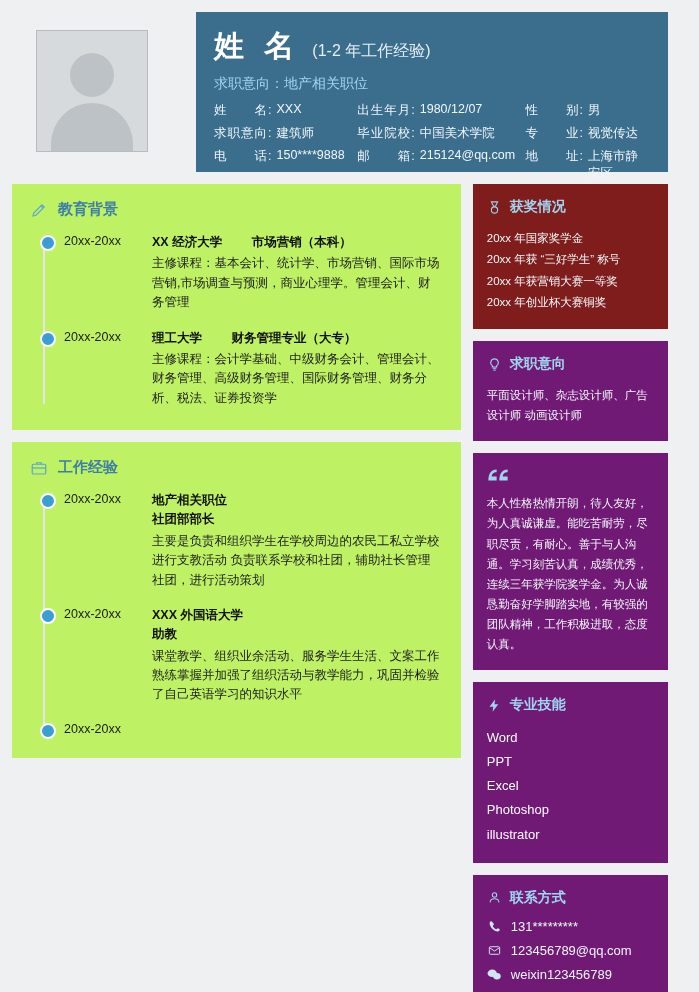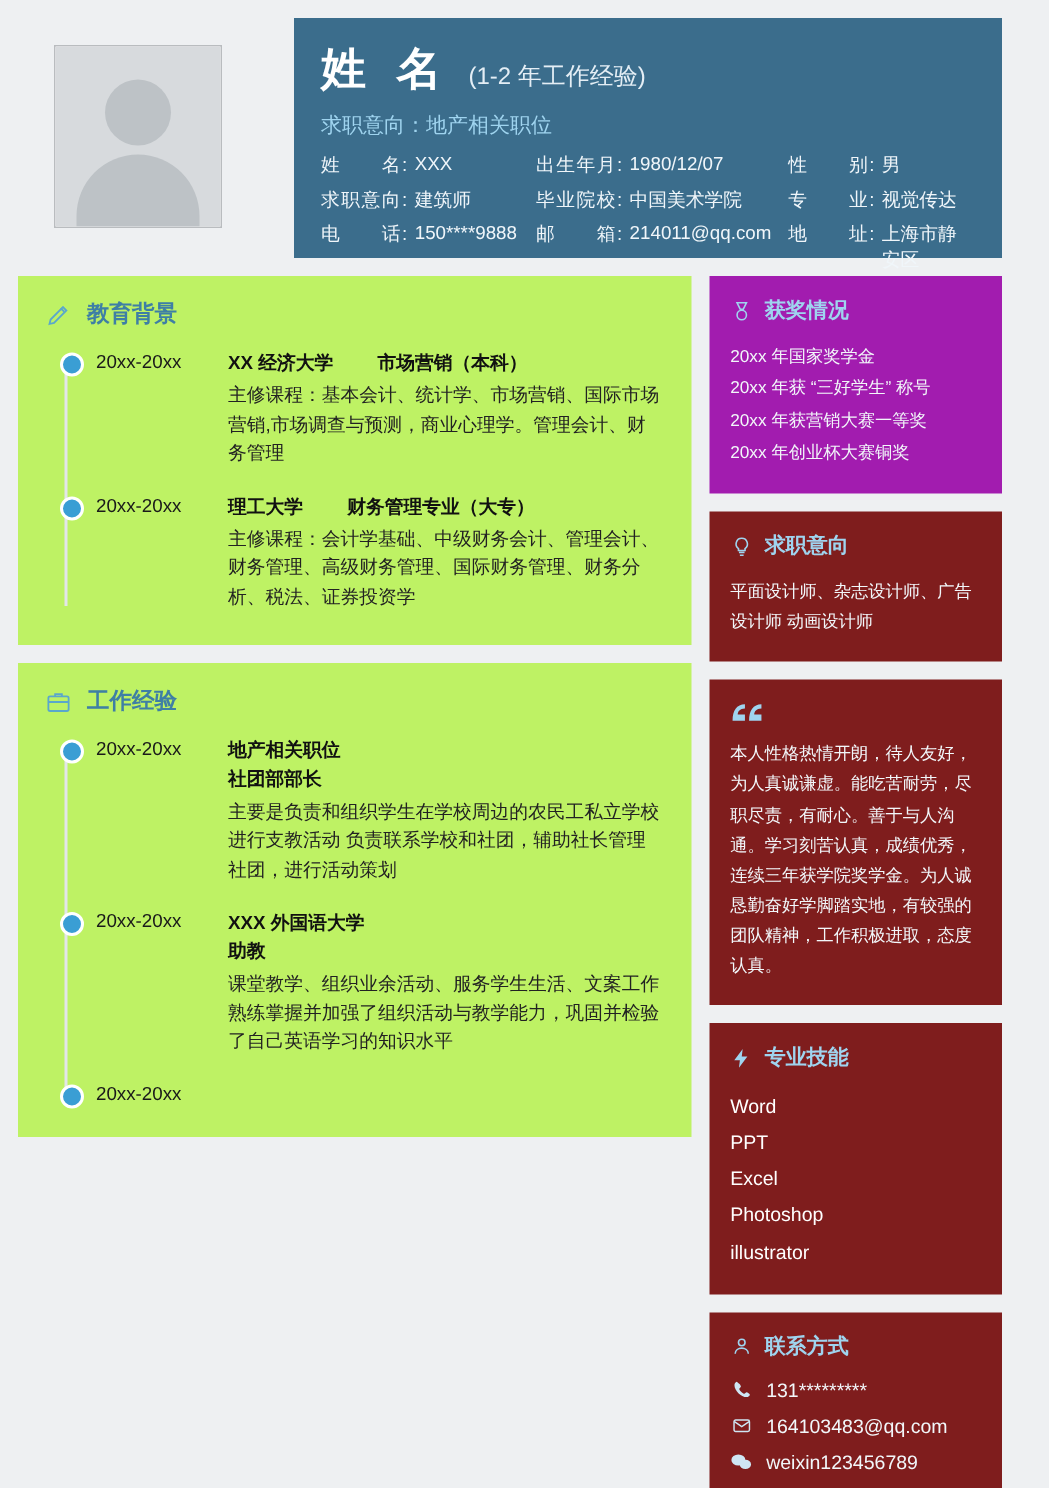--- a/index.html
+++ b/index.html
@@ -159,26 +159,26 @@
     padding-top: 1px;
   }
   .tl-body { flex: 1; font-size: 12.5px; color: #222; line-height: 1.55; }
   .tl-head { font-weight: bold; color: #111; }
   .tl-head .tl-sub { margin-left: 26px; }
   .tl-head2 { font-weight: bold; color: #111; }
   .tl-desc { margin-top: 2px; }
 
   
   .panel {
-    background: #7f1d1d;
+    background: #701a75;
     color: #ffffff;
     padding: 14px 14px 16px 14px;
     margin-bottom: 12px;
   }
-  .panel.award { background: #a21caf; }
+  .panel.award { background: #7f1d1d; }
   .panel-title {
     display: flex;
     align-items: center;
     gap: 8px;
     font-size: 14px;
     font-weight: bold;
     color: #9fd4ef;
     margin-bottom: 12px;
   }
   .panel-list { font-size: 11.5px; line-height: 1.85; color: #f2f7fa; }
@@ -236,21 +236,21 @@
         <div class="info-cell">
           <span class="info-label">专　　业:</span>
           <span class="info-value">视觉传达</span>
         </div>
         <div class="info-cell">
           <span class="info-label">电　　话:</span>
           <span class="info-value">150****9888</span>
         </div>
         <div class="info-cell">
           <span class="info-label">邮　　箱:</span>
-          <span class="info-value">214011@qq.com</span>
+          <span class="info-value">215124@qq.com</span>
         </div>
         <div class="info-cell">
           <span class="info-label">地　　址:</span>
           <span class="info-value">上海市静安区</span>
         </div>
       </div>
     </div>
   </div>
 
   <div class="body-wrap">
@@ -421,21 +421,21 @@
           <span>131*********</span>
         </div>
 
         <div class="contact-row">
           <span class="contact-ico">
             <svg width="13" height="13" viewBox="0 0 24 24" fill="none" stroke="#cfe6f4" stroke-width="1.8">
               <rect x="2.5" y="5" width="19" height="14" rx="2"></rect>
                 <path d="M3 7l9 6 9-6"></path>
             </svg>
           </span>
-          <span>164103483@qq.com</span>
+          <span>123456789@qq.com</span>
         </div>
 
         <div class="contact-row">
           <span class="contact-ico">
             <svg width="14" height="13" viewBox="0 0 24 20" fill="#cfe6f4">
               <ellipse cx="9" cy="8" rx="8" ry="6.4"></ellipse>
                 <ellipse cx="17" cy="13" rx="6.5" ry="5.4"></ellipse>
             </svg>
           </span>
           <span>weixin123456789</span>

